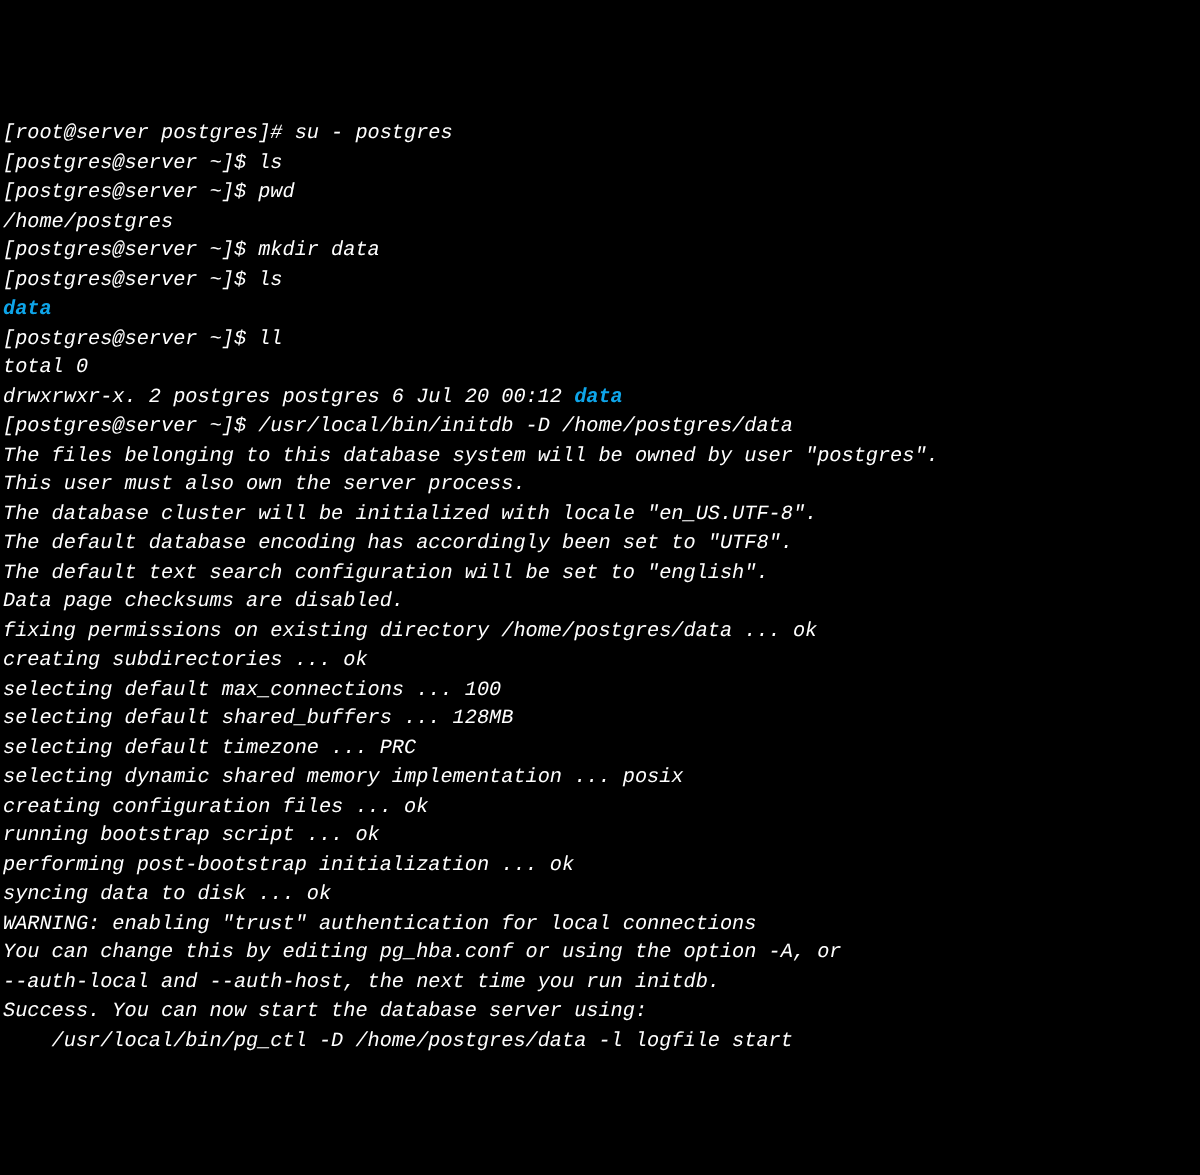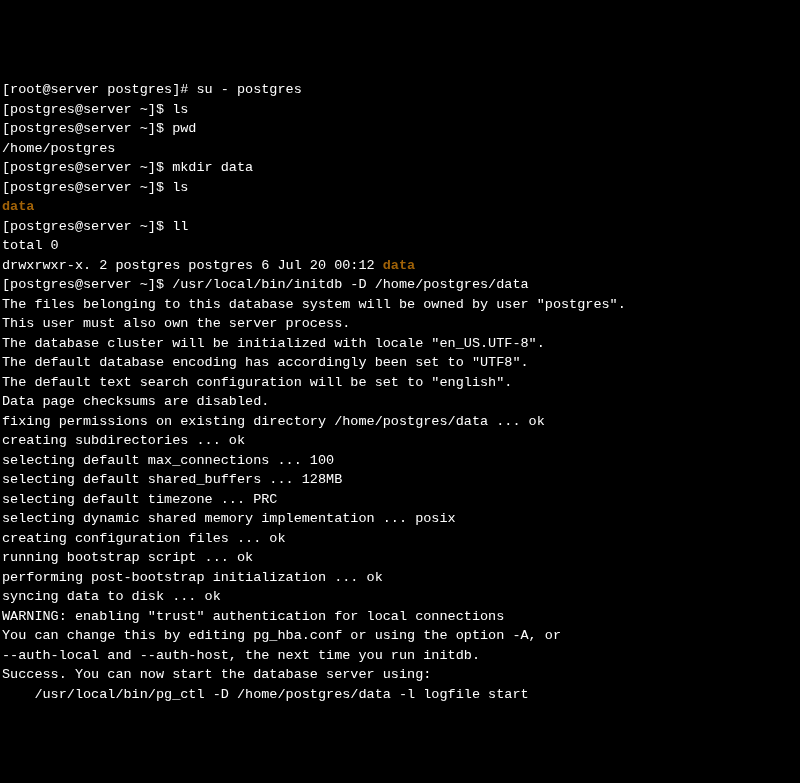--- a/index.html
+++ b/index.html
@@ -13,23 +13,24 @@
       font-family: "Consolas", "Courier New", monospace;
       font-size: 13.5px;
       line-height: 19.5px;
       padding: 2px;
       width: 800px;
       height: 783px;
       white-space: pre;
     }
     .line {
       display: block;
+      font-style: italic;
     }
     .cyan {
-      color: #a16207;
+      color: #0ea5e9;
       font-weight: bold;
       text-align: center;
     }
   </style>
 </head>
 <body>
 
 
 
 <div id="terminal"><span class="line"><span>[root@server postgres]# su - postgres</span></span><span class="line"><span>[postgres@server ~]$ ls</span></span><span class="line"><span>[postgres@server ~]$ pwd</span></span><span class="line"><span>/home/postgres</span></span><span class="line"><span>[postgres@server ~]$ mkdir data</span></span><span class="line"><span>[postgres@server ~]$ ls</span></span><span class="line"><span class="cyan">data</span></span><span class="line"><span>[postgres@server ~]$ ll</span></span><span class="line"><span>total 0</span></span><span class="line"><span>drwxrwxr-x. 2 postgres postgres 6 Jul 20 00:12 </span><span class="cyan">data</span></span><span class="line"><span>[postgres@server ~]$ /usr/local/bin/initdb -D /home/postgres/data</span></span><span class="line"><span>The files belonging to this database system will be owned by user "postgres".</span></span><span class="line"><span>This user must also own the server process.</span></span><span class="line"><span></span></span><span class="line"><span>The database cluster will be initialized with locale "en_US.UTF-8".</span></span><span class="line"><span>The default database encoding has accordingly been set to "UTF8".</span></span><span class="line"><span>The default text search configuration will be set to "english".</span></span><span class="line"><span></span></span><span class="line"><span>Data page checksums are disabled.</span></span><span class="line"><span></span></span><span class="line"><span>fixing permissions on existing directory /home/postgres/data ... ok</span></span><span class="line"><span>creating subdirectories ... ok</span></span><span class="line"><span>selecting default max_connections ... 100</span></span><span class="line"><span>selecting default shared_buffers ... 128MB</span></span><span class="line"><span>selecting default timezone ... PRC</span></span><span class="line"><span>selecting dynamic shared memory implementation ... posix</span></span><span class="line"><span>creating configuration files ... ok</span></span><span class="line"><span>running bootstrap script ... ok</span></span><span class="line"><span>performing post-bootstrap initialization ... ok</span></span><span class="line"><span>syncing data to disk ... ok</span></span><span class="line"><span></span></span><span class="line"><span>WARNING: enabling "trust" authentication for local connections</span></span><span class="line"><span>You can change this by editing pg_hba.conf or using the option -A, or</span></span><span class="line"><span>--auth-local and --auth-host, the next time you run initdb.</span></span><span class="line"><span></span></span><span class="line"><span>Success. You can now start the database server using:</span></span><span class="line"><span></span></span><span class="line"><span>    /usr/local/bin/pg_ctl -D /home/postgres/data -l logfile start</span></span><span class="line"><span></span></span></div>

